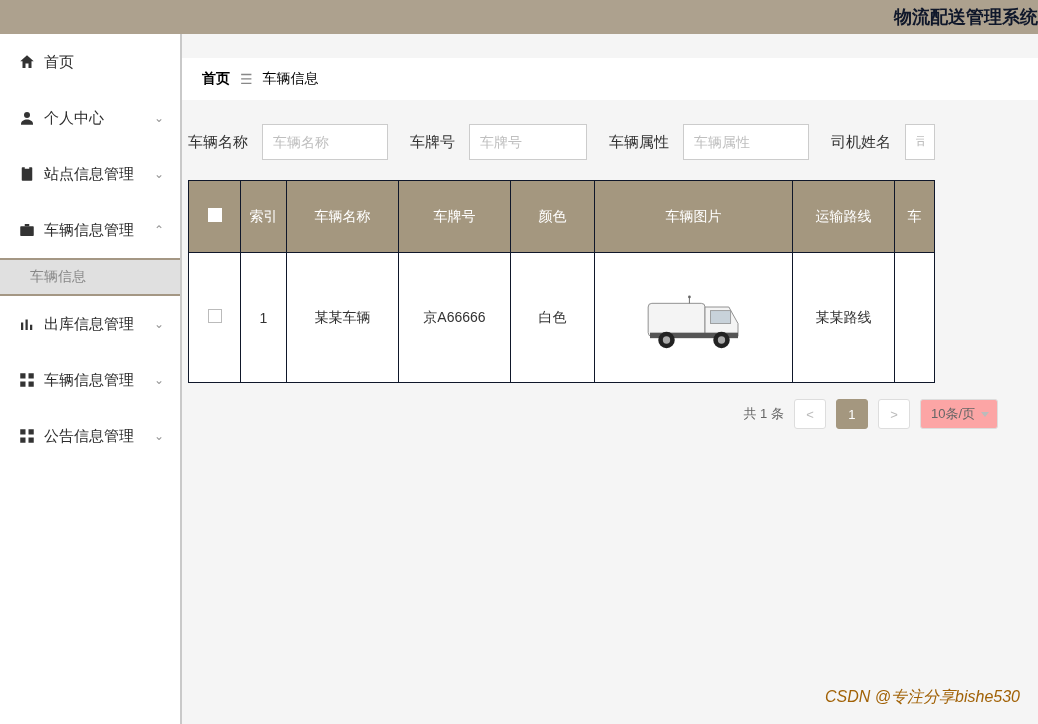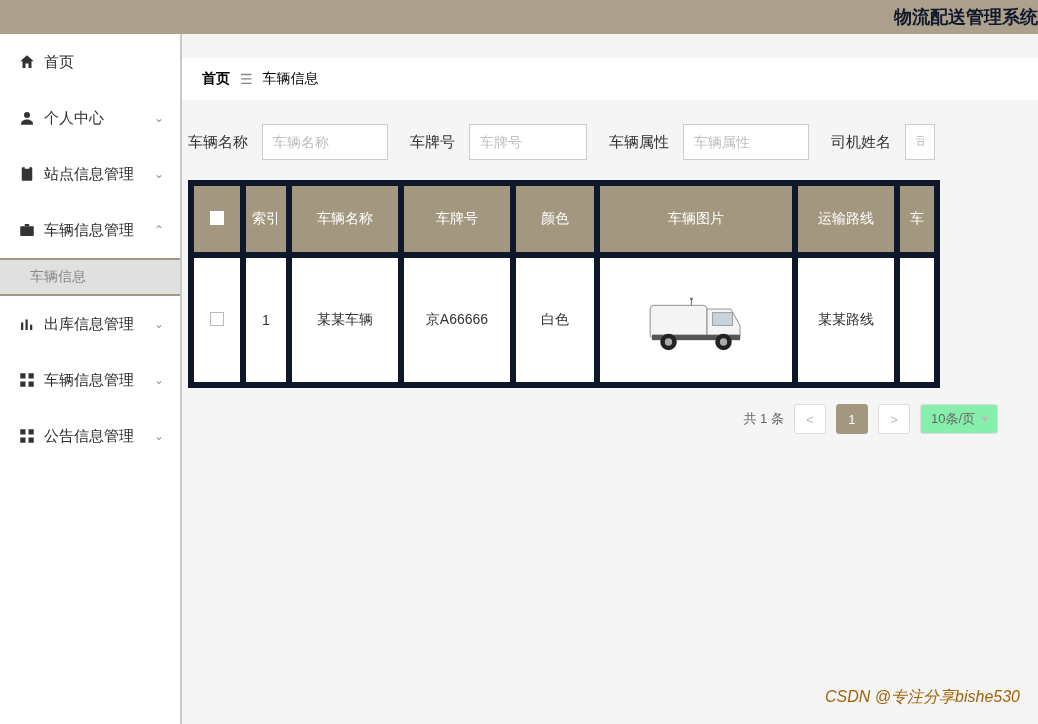--- a/index.html
+++ b/index.html
@@ -25,40 +25,40 @@
     .search-label { color: #333; font-weight: 500; margin-left: 0; margin-right: 4px; white-space: nowrap; }
     .search-input { height: 36px; border: 1px solid #ccc; padding: 0 10px; font-size: 14px; color: #333; }
     .search-input::placeholder { color: #bfbfbf; }
     .si1 { width: 126px; }
     .si2 { width: 118px; }
     .si3 { width: 126px; }
     .si4 { width: 30px; }
     
     .table-wrap { padding: 0 0 0 6px; }
     table { border-collapse: collapse; background: #fff; }
-    th, td { border: 6px solid #0f172a; text-align: center; font-size: 14px; }
+    th, td { border: 1px solid #0f172a; text-align: center; font-size: 14px; }
     th { background: #a4977f; color: #fff; height: 72px; font-weight: 500; }
     td { height: 130px; color: #333; }
     .col-cb { width: 52px; }
     .col-idx { width: 46px; }
     .col-name { width: 112px; }
     .col-plate { width: 112px; }
     .col-color { width: 84px; }
     .col-img { width: 198px; }
     .col-route { width: 102px; }
     .col-attr { width: 40px; }
     .checkbox { width: 14px; height: 14px; border: 1px solid #bbb; display: inline-block; background: #fff; cursor: pointer; }
     th .checkbox { border-color: #fff; }
     
     .van-img { width: 110px; height: 80px; margin: 0 auto; position: relative; }
     
     .pagination { display: flex; align-items: center; justify-content: flex-end; gap: 10px; padding: 16px 40px 0 0; font-size: 13px; color: #666; }
     .page-btn { width: 32px; height: 30px; border: 1px solid #ddd; background: #fff; display: inline-flex; align-items: center; justify-content: center; color: #bbb; cursor: pointer; border-radius: 3px; }
     .page-btn.active { background: #a4977f; color: #fff; border-color: #a4977f; }
-    .page-size { height: 30px; border: 1px solid #ddd; background: #86efac; padding: 0 22px 0 10px; display: inline-flex; align-items: center; border-radius: 3px; cursor: pointer; position: relative; }
+    .page-size { height: 30px; border: 1px solid #ddd; background: #fca5a5; padding: 0 22px 0 10px; display: inline-flex; align-items: center; border-radius: 3px; cursor: pointer; position: relative; }
     .page-size::after { content: ""; position: absolute; right: 8px; top: 12px; border-left: 4px solid transparent; border-right: 4px solid transparent; border-top: 5px solid #bbb; }
     
     .watermark { position: absolute; bottom: 16px; right: 18px; color: #a16207; font-size: 16px; font-style: italic; pointer-events: none; }
   </style>
 </head>
 <body>
 
 <div class="topbar">
   <span class="topbar-title">物流配送管理系统</span>
 </div>

